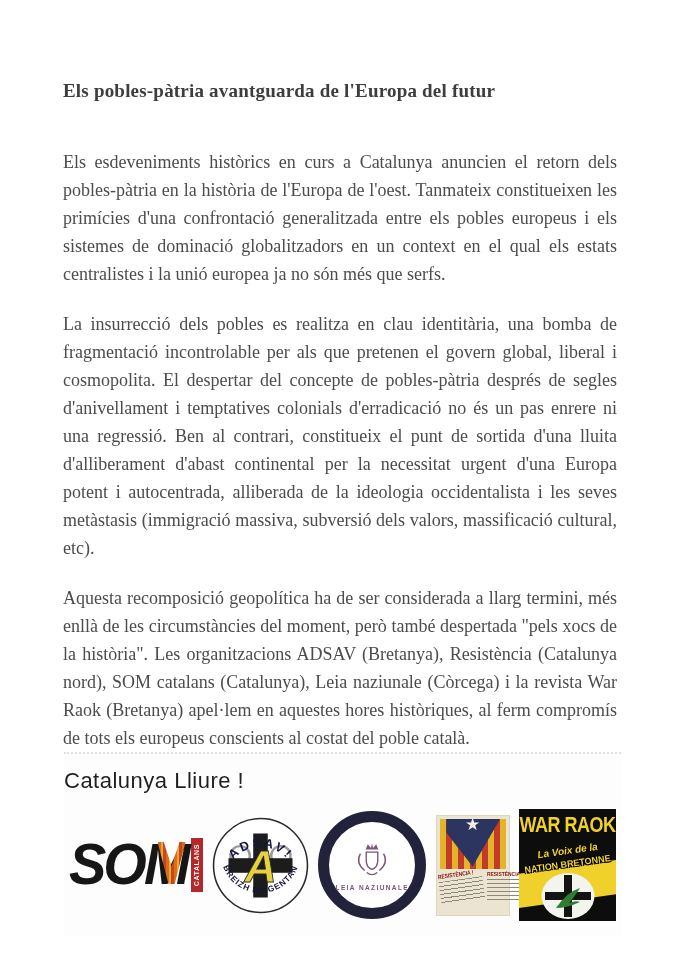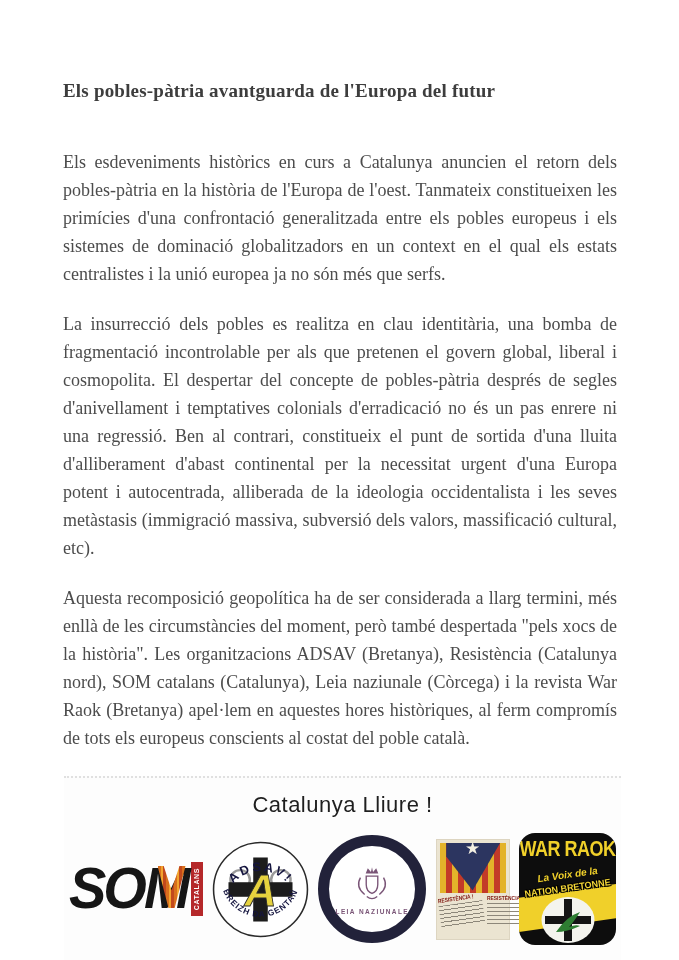--- a/index.html
+++ b/index.html
@@ -13,33 +13,33 @@
   .doc-title {
     font-family:"Liberation Serif", serif;
     font-size:19px; font-weight:bold; color:#3d3d3d;
     text-align:left; letter-spacing:.2px;
     margin-bottom:46px;
   }
   .para {
     font-size:18px; line-height:28px; color:#4c4c4c;
     text-align:justify; margin-bottom:22px;
   }
-  .para.last { margin-bottom:24px; }
+  .para.last { margin-bottom:0; }
 
   
   .banner {
     width:557px; margin-left:1px;
     background:#fdfdfd;
     border-top:2px dotted #e0e0e0;
     padding:10px 0 12px;
   }
   .banner-heading {
     font-family:"Liberation Sans", sans-serif;
     font-size:22px; font-weight:400; color:#1f1f1f;
-    text-align:center; letter-spacing:.5px;
+    text-align:left; letter-spacing:.5px;
     margin:4px 0 12px;
   }
   .logo-row {
     display:flex; align-items:center; justify-content:space-between;
     padding:0 5px; height:118px;
   }
 
   
   .som { position:relative; display:flex; align-items:center; height:72px; }
   .som-text {
@@ -109,21 +109,21 @@
     white-space:nowrap; transform:scaleX(.82); transform-origin:left;
   }
   .res-lines {
     margin-top:2px; height:22px;
     background:repeating-linear-gradient(180deg,#8d877a 0 1px,transparent 1px 4px);
   }
 
   
   .wr {
     position:relative; width:97px; height:112px; background:#0d0d0d;
-    overflow:hidden; font-family:"Liberation Sans", sans-serif;border-radius:16px;
+    overflow:hidden; font-family:"Liberation Sans", sans-serif;
   }
   .wr-title {
     position:relative; z-index:3;
     color:#f0d02a; font-weight:bold; font-size:18px; text-align:center;
     margin-top:3px; letter-spacing:-.5px;
     transform:scaleY(1.25); transform-origin:top; white-space:nowrap;
   }
   .wr-band {
     position:absolute; z-index:1; left:-8px; right:-8px; top:58px; height:34px;
     background:#f0d02a; transform:rotate(-8deg);

